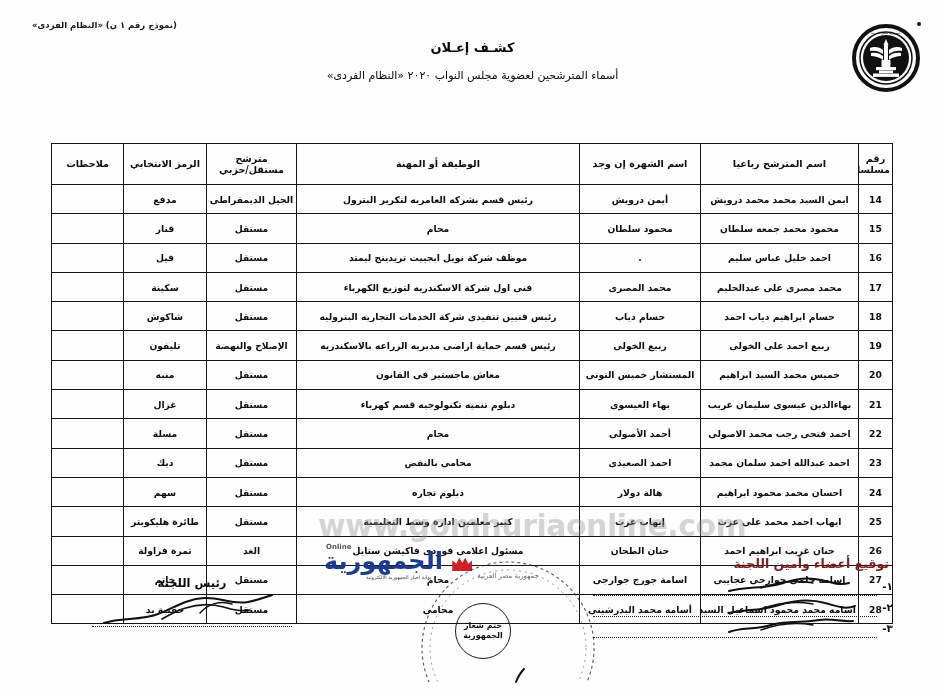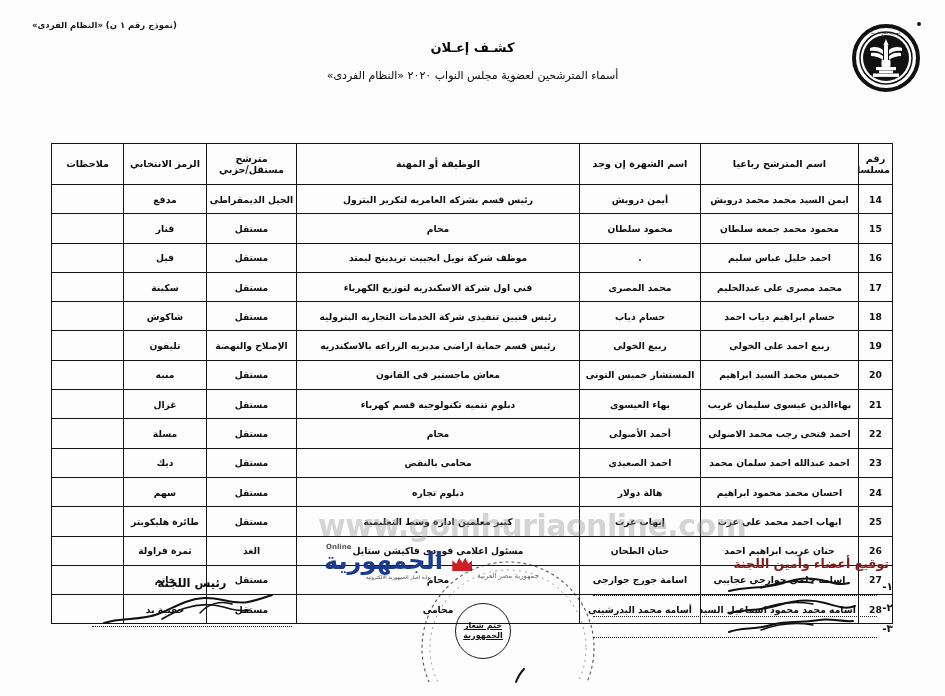--- a/index.html
+++ b/index.html
@@ -202,21 +202,20 @@
     display: flex;
     flex-direction: column;
     align-items: center;
     justify-content: center;
     direction: rtl;
     font-size: 8px;
     font-weight: bold;
     line-height: 1.25;
     color: #111;
     text-align: center;
-    text-decoration: underline;
   }
 
   
   .sig-right {
     position: absolute;
     top: 556px;
     right: 52px;
     width: 300px;
     direction: rtl;
     text-align: right;

